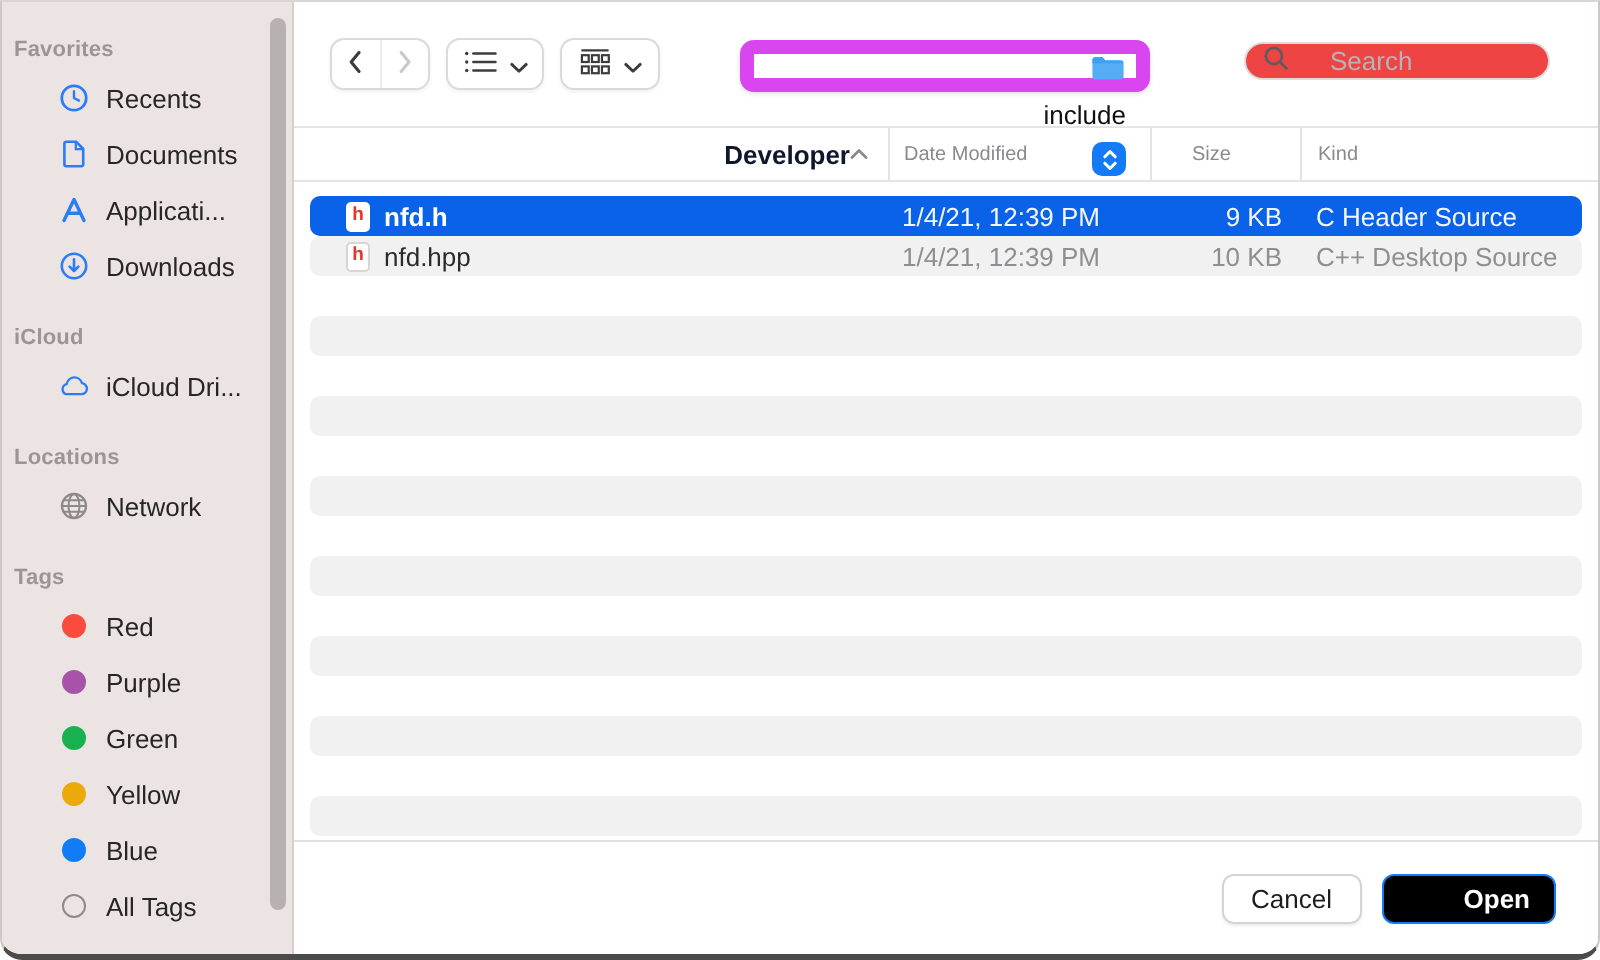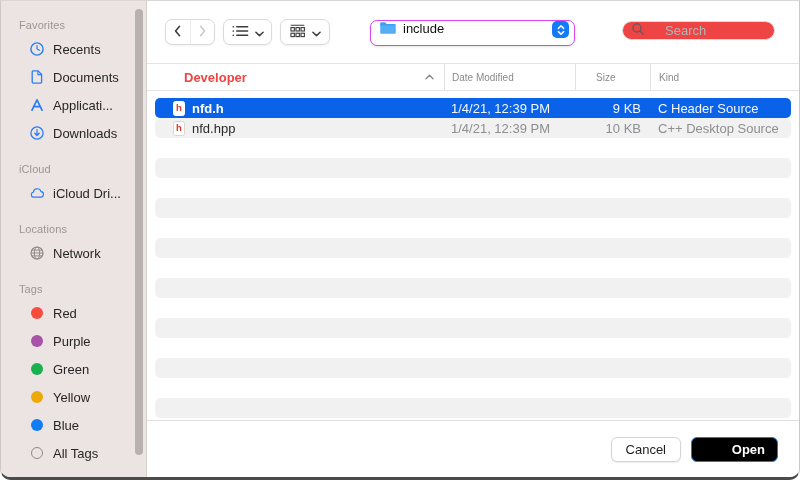--- a/index.html
+++ b/index.html
@@ -12,22 +12,22 @@
     border-bottom:3px solid #4b4b4b; border-radius:0 0 11px 11px;
     background:#fff;
   }
 
   
   .sidebar {
     width:146px; flex:0 0 146px; background:#ece4e2; border-right:1px solid #d5d0cf;
     padding-top:14px; position:relative; overflow:hidden;
   }
   .sb-section-header {
-    height:20px; line-height:20px; padding-left:18px;
-    font-size:11px; font-weight:400; color:#9d9592; letter-spacing:.1px;
+    height:20px; line-height:20px; padding-left:6px;
+    font-size:11px; font-weight:700; color:#9d9592; letter-spacing:.1px;
   }
   .sb-section-header.spaced { margin-top:12px; }
   .sb-item { height:28px; display:flex; align-items:center; padding-left:28px; gap:8px; cursor:default; }
   .sb-item .ic { width:16px; height:16px; flex:0 0 16px; display:flex; align-items:center; justify-content:center; }
   .sb-item .ic.blue { color:#2a7cf7; }
   .sb-item .ic.gray { color:#8e8a88; }
   .sb-label { color:#262626; white-space:nowrap; overflow:hidden; }
   .dot { width:12px; height:12px; border-radius:50%; }
   .ring { width:12px; height:12px; border-radius:50%; border:1.3px solid #8e8a88; }
   .sb-scrollbar {
@@ -45,44 +45,44 @@
     border-radius:7px; box-shadow:0 1px 2px rgba(0,0,0,.06);
     display:flex; align-items:center; justify-content:center; cursor:default;
   }
   .seg { left:18px; width:50px; padding:0; }
   .seg .half { width:25px; height:100%; display:flex; align-items:center; justify-content:center; }
   .seg .half + .half { border-left:1px solid #ececec; }
   .btn-list { left:76px; width:49px; gap:6px; }
   .btn-group { left:133px; width:50px; gap:6px; }
   .popup {
     position:absolute; left:223px; top:19px; width:205px; height:26px;
-    background:#fff; border:1px solid #d946ef; border-radius:7px;
+    background:#fff; border:7px solid #d946ef; border-radius:7px;
     box-shadow:0 1px 2.5px rgba(0,0,0,.12);
-    display:flex; align-items:flex-start; padding:0 5px 0 8px; gap:6px; cursor:default;
+    display:flex; align-items:flex-end; padding:0 5px 0 8px; gap:6px; cursor:default;flex-direction:column;
   }
   .popup .label { flex:1 1 auto; color:#111; }
   .stepper {
     width:17px; height:17px; border-radius:5px; background:#157af5;
     display:flex; align-items:center; justify-content:center; flex:0 0 17px;
   }
   .searchfield {
     position:absolute; left:475px; top:20px; width:153px; height:19px;
     background:#ef4444; border:1px solid #dcdcdc; border-radius:12px;
     display:flex; align-items:center; padding:0 8px; gap:20px;
   }
   .searchfield input {
     border:none; outline:none; width:100%; font-size:13px;
     font-family:"Liberation Sans","DejaVu Sans",sans-serif; color:#1d1d1f; background:transparent;
   }
   .searchfield input::placeholder { color:#b4b4b8; }
 
   
   .thead { height:27px; flex:0 0 27px; display:flex; align-items:center; border-bottom:1px solid #e4e4e4; }
   .th { display:flex; align-items:center; height:100%; position:relative; color:#8a8a8e; font-size:10px; }
-  .th-name { width:297px; padding-left:37px; color:#ef4444; font-weight:700; font-size:13px; justify-content:space-between; padding-right:10px; }
+  .th-name { width:297px; padding-left:37px; color:#0f172a; font-weight:700; font-size:13px; justify-content:flex-end; padding-right:10px; }
   .th-date { width:131px; padding-left:7px; border-left:1px solid #e2e2e2; }
   .th-size { width:75px;  padding-left:20px; border-left:1px solid #e2e2e2; }
   .th-kind { flex:1; padding-left:8px; border-left:1px solid #e2e2e2; }
   .th .sort { color:#8a8a8e; display:flex; align-items:center; }
 
   
   .list { flex:1 1 auto; padding-top:7px; overflow:hidden; }
   .list-row { height:20px; margin:0 8px; border-radius:5px; display:flex; align-items:center; font-size:13px; }
   .list-row:nth-child(even) { background:#f0f1f0; }
   .list-row.selected { background:#0a62e8; }

